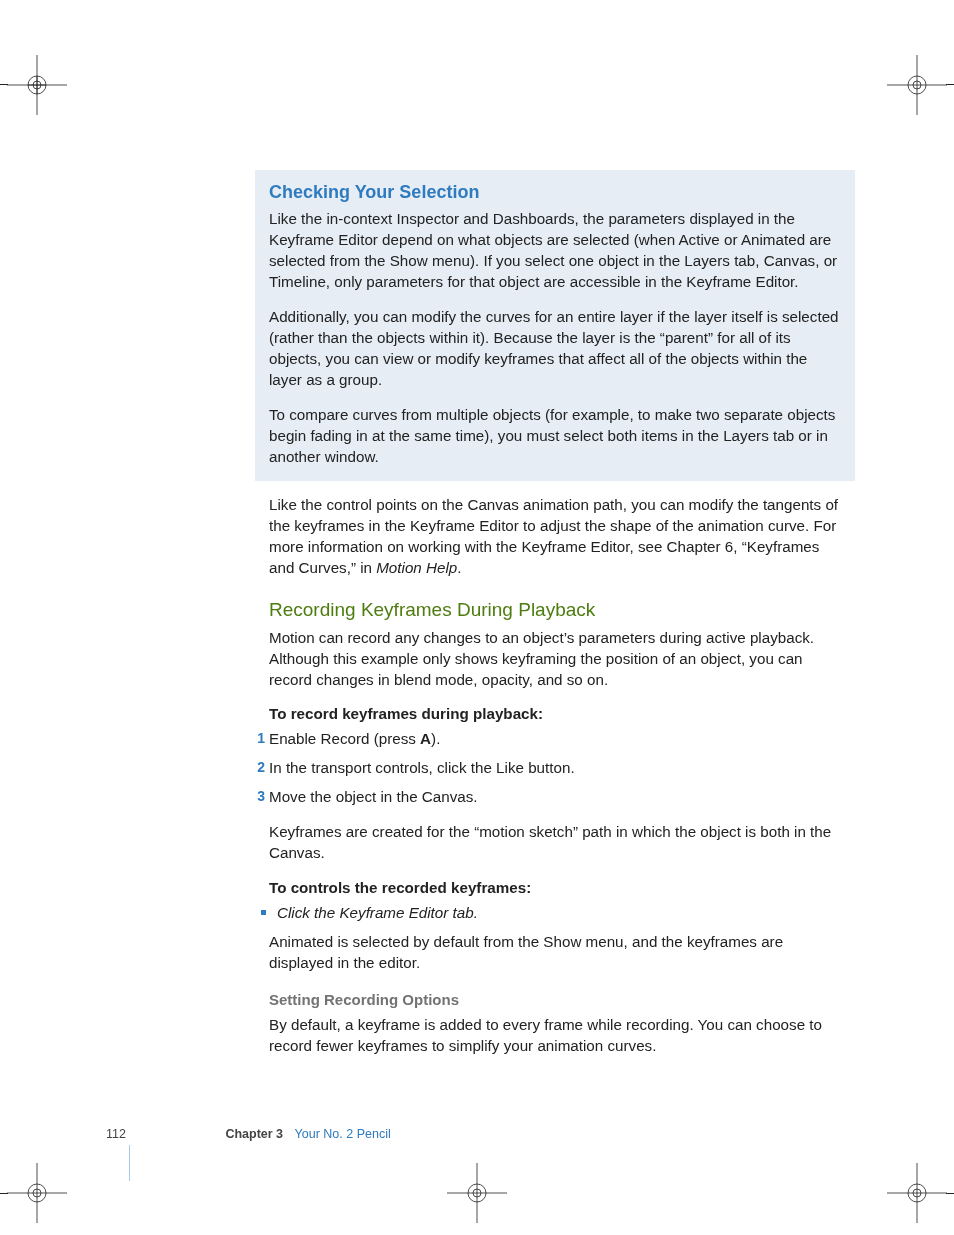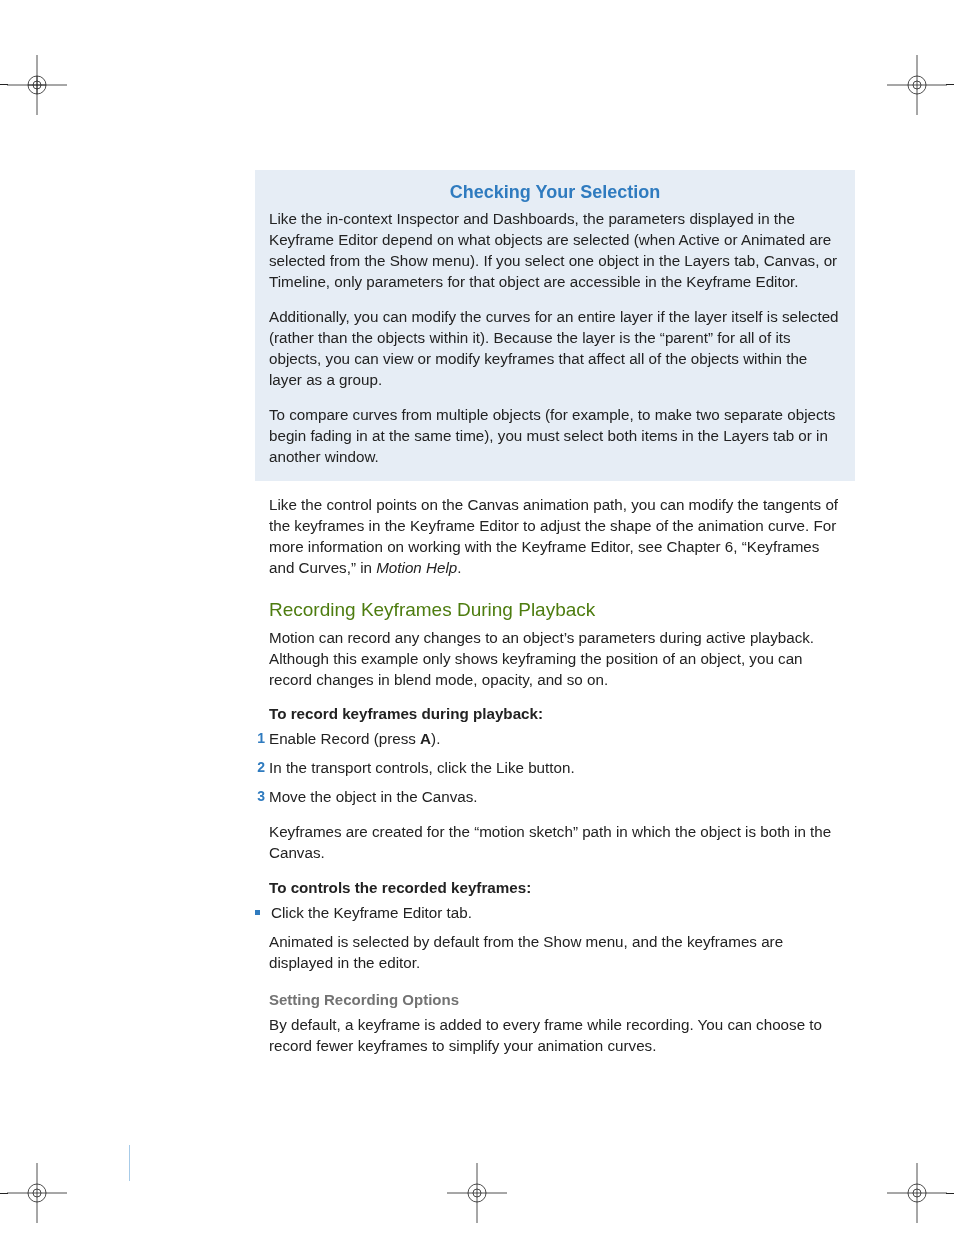--- a/index.html
+++ b/index.html
@@ -32,21 +32,20 @@
     background: #e6edf5;
     padding: 10px 14px 14px 14px;
     margin-left: -14px;
     width: 572px;
   }
   .box h2 {
     color: #2f7bbf;
     font-weight: 600;
     font-size: 18px;
     margin: 0 0 4px 0;
-    text-align: center;
   }
   .box p { margin: 0 0 14px 0; }
   .box p:last-child { margin-bottom: 0; }
   .body-p { margin: 14px 0; }
   h2.section {
     color: #4d7c0f;
     font-weight: 400;
     font-size: 19px;
     margin: 18px 0 4px 0;
   }
@@ -70,21 +69,22 @@
     color: #2f7bbf;
     font-weight: 700;
     font-size: 14px;
     width: 18px;
     text-align: right;
   }
   .after-list { margin: 6px 0 14px 0; }
   ul.bullets {
     list-style: none;
     padding: 0;
-    margin: 0 0 8px 2px;
+    margin: 0 0 8px 8px;
+    font-style: italic;
   }
   ul.bullets > li {
     position: relative;
     padding: 0;
     margin: 0;
   }
   ul.bullets > li::before {
     content: "";
     position: absolute;
     left: -16px;
@@ -230,14 +230,19 @@
     </ul>
     <p class="after-list">Animated is selected by default from the Show menu, and the keyframes are displayed in the editor.</p>
 
     <h3 class="sub">Setting Recording Options</h3>
     <p class="sub-p">By default, a keyframe is added to every frame while recording. You can choose to record fewer keyframes to simplify your animation curves.</p>
 
   </div>
 
   <div class="vline"></div>
 
+  <div class="footer">
+    <span class="pagenum">112</span>
+    <span class="chapter-label">Chapter 3</span>
+    <span class="chapter-title">Your No. 2 Pencil</span>
+  </div>
 
 </div>
 
 </body></html>

